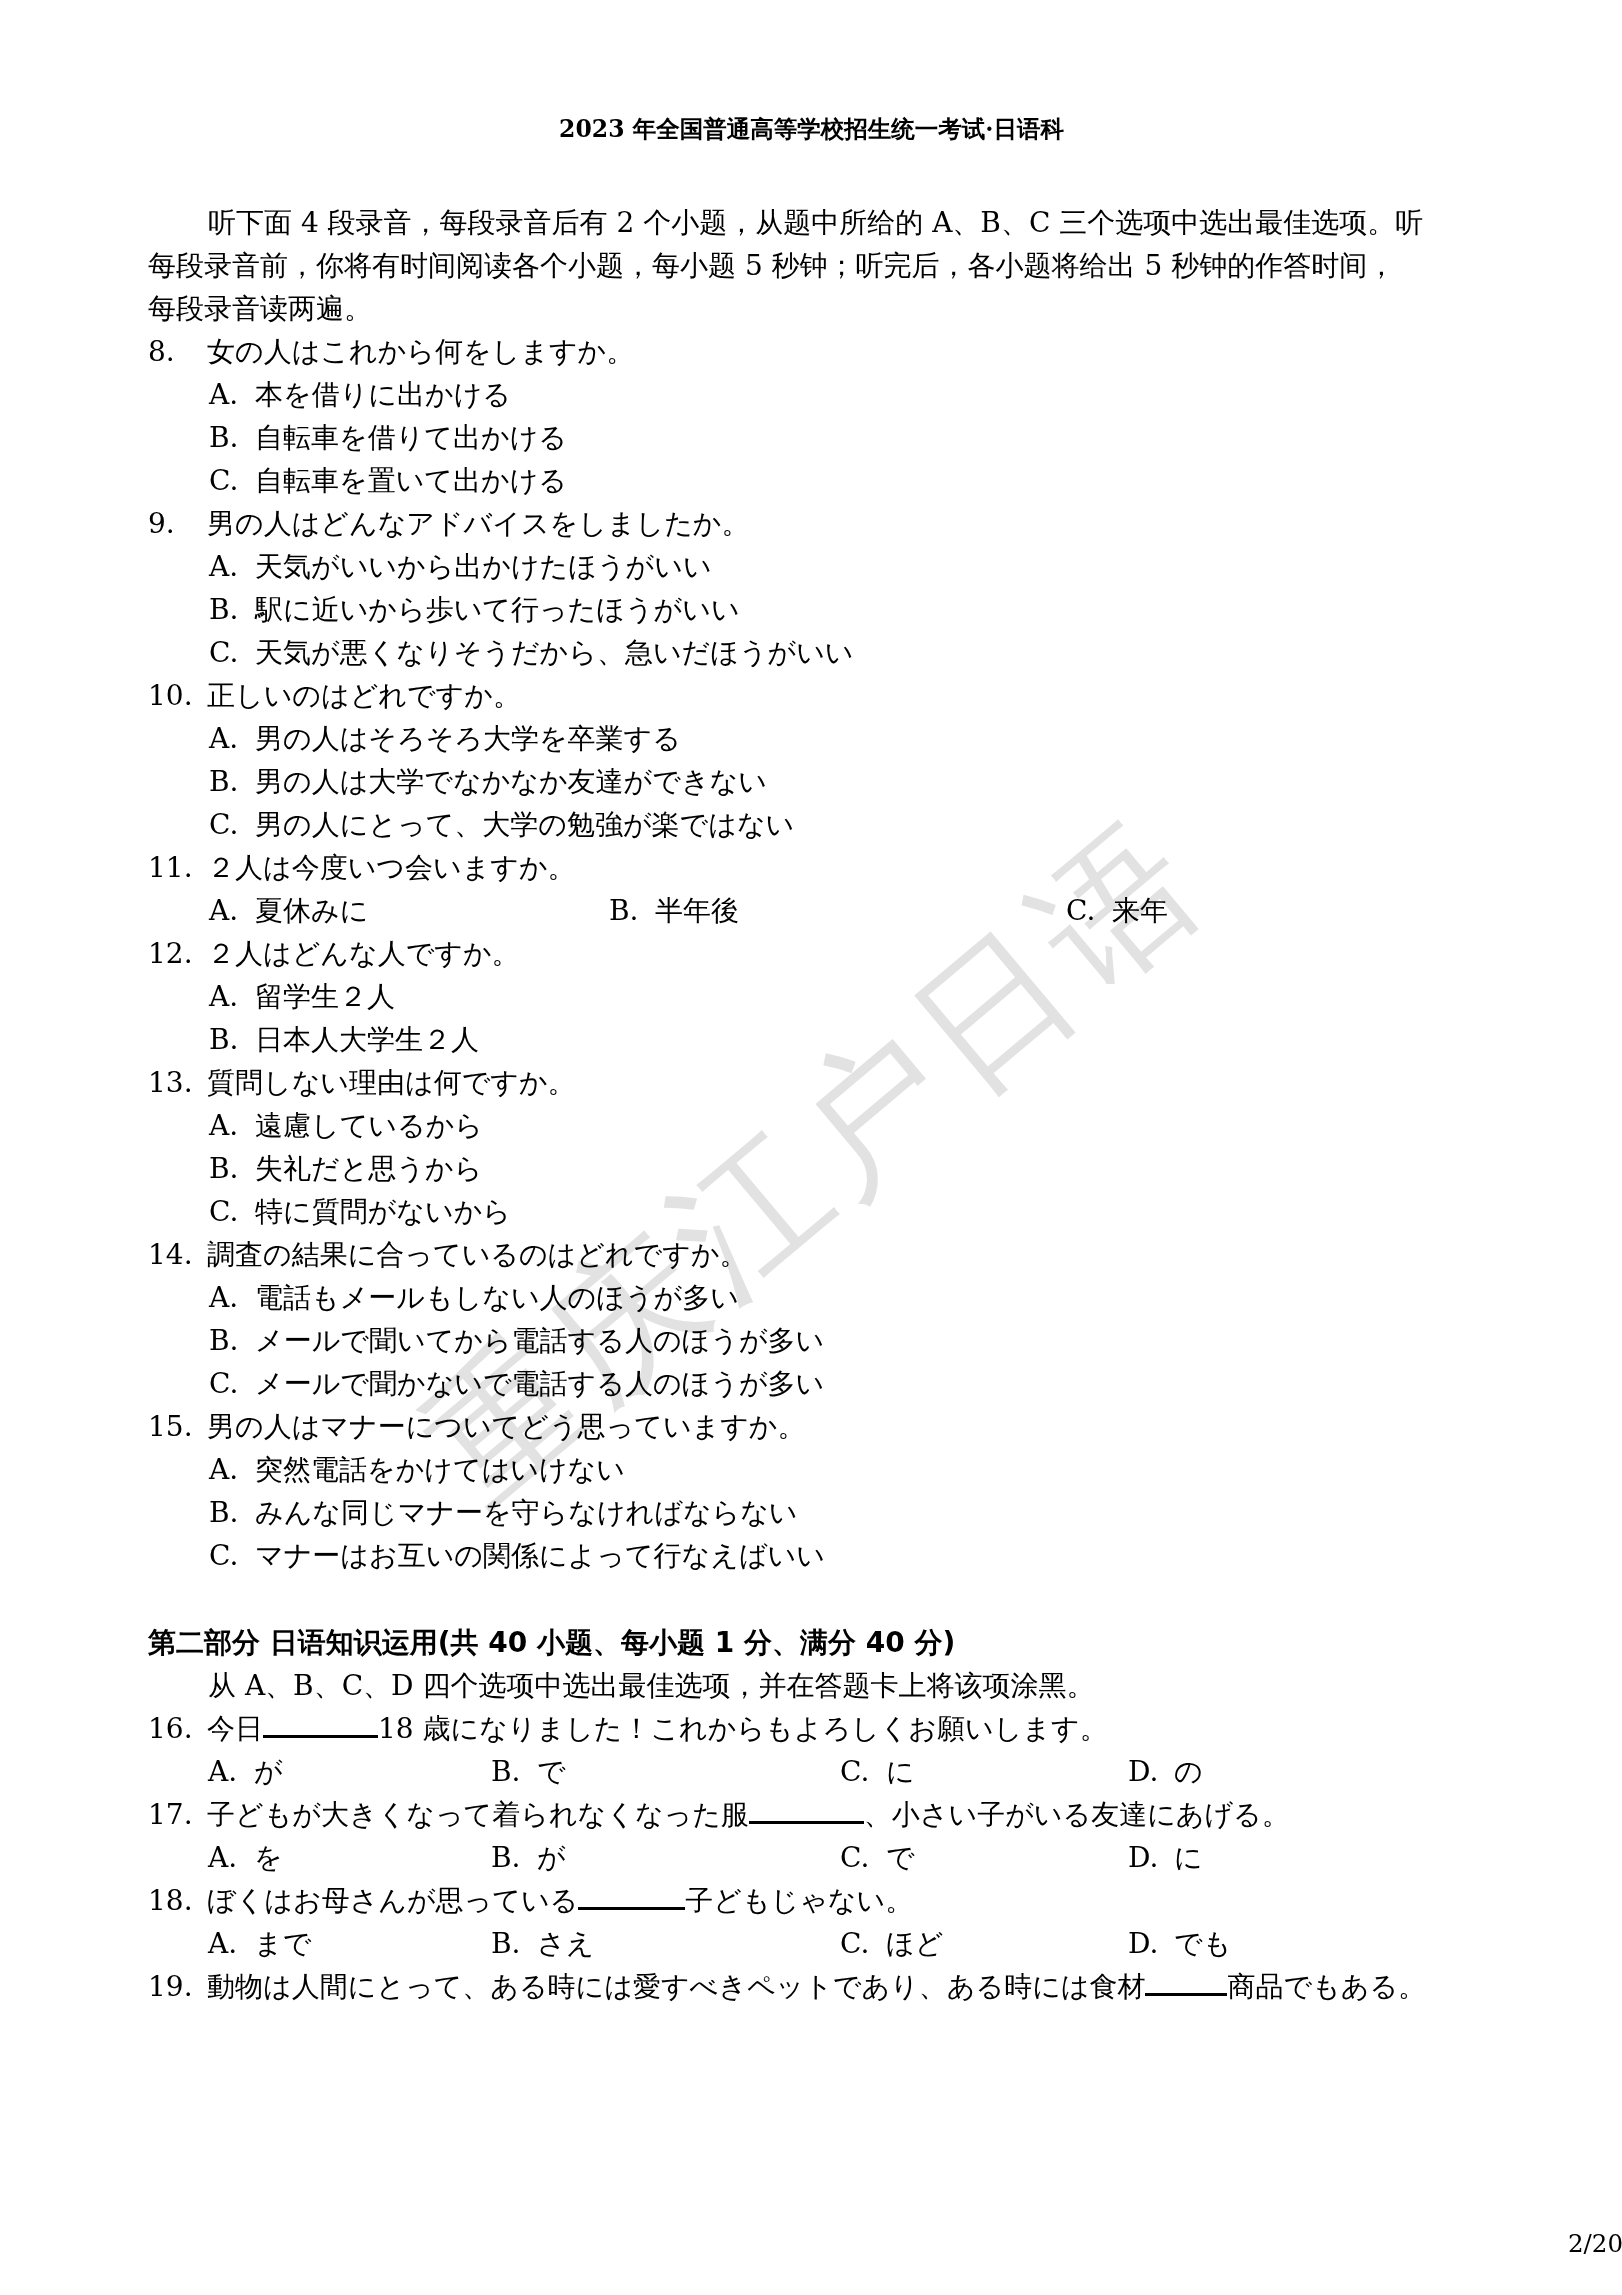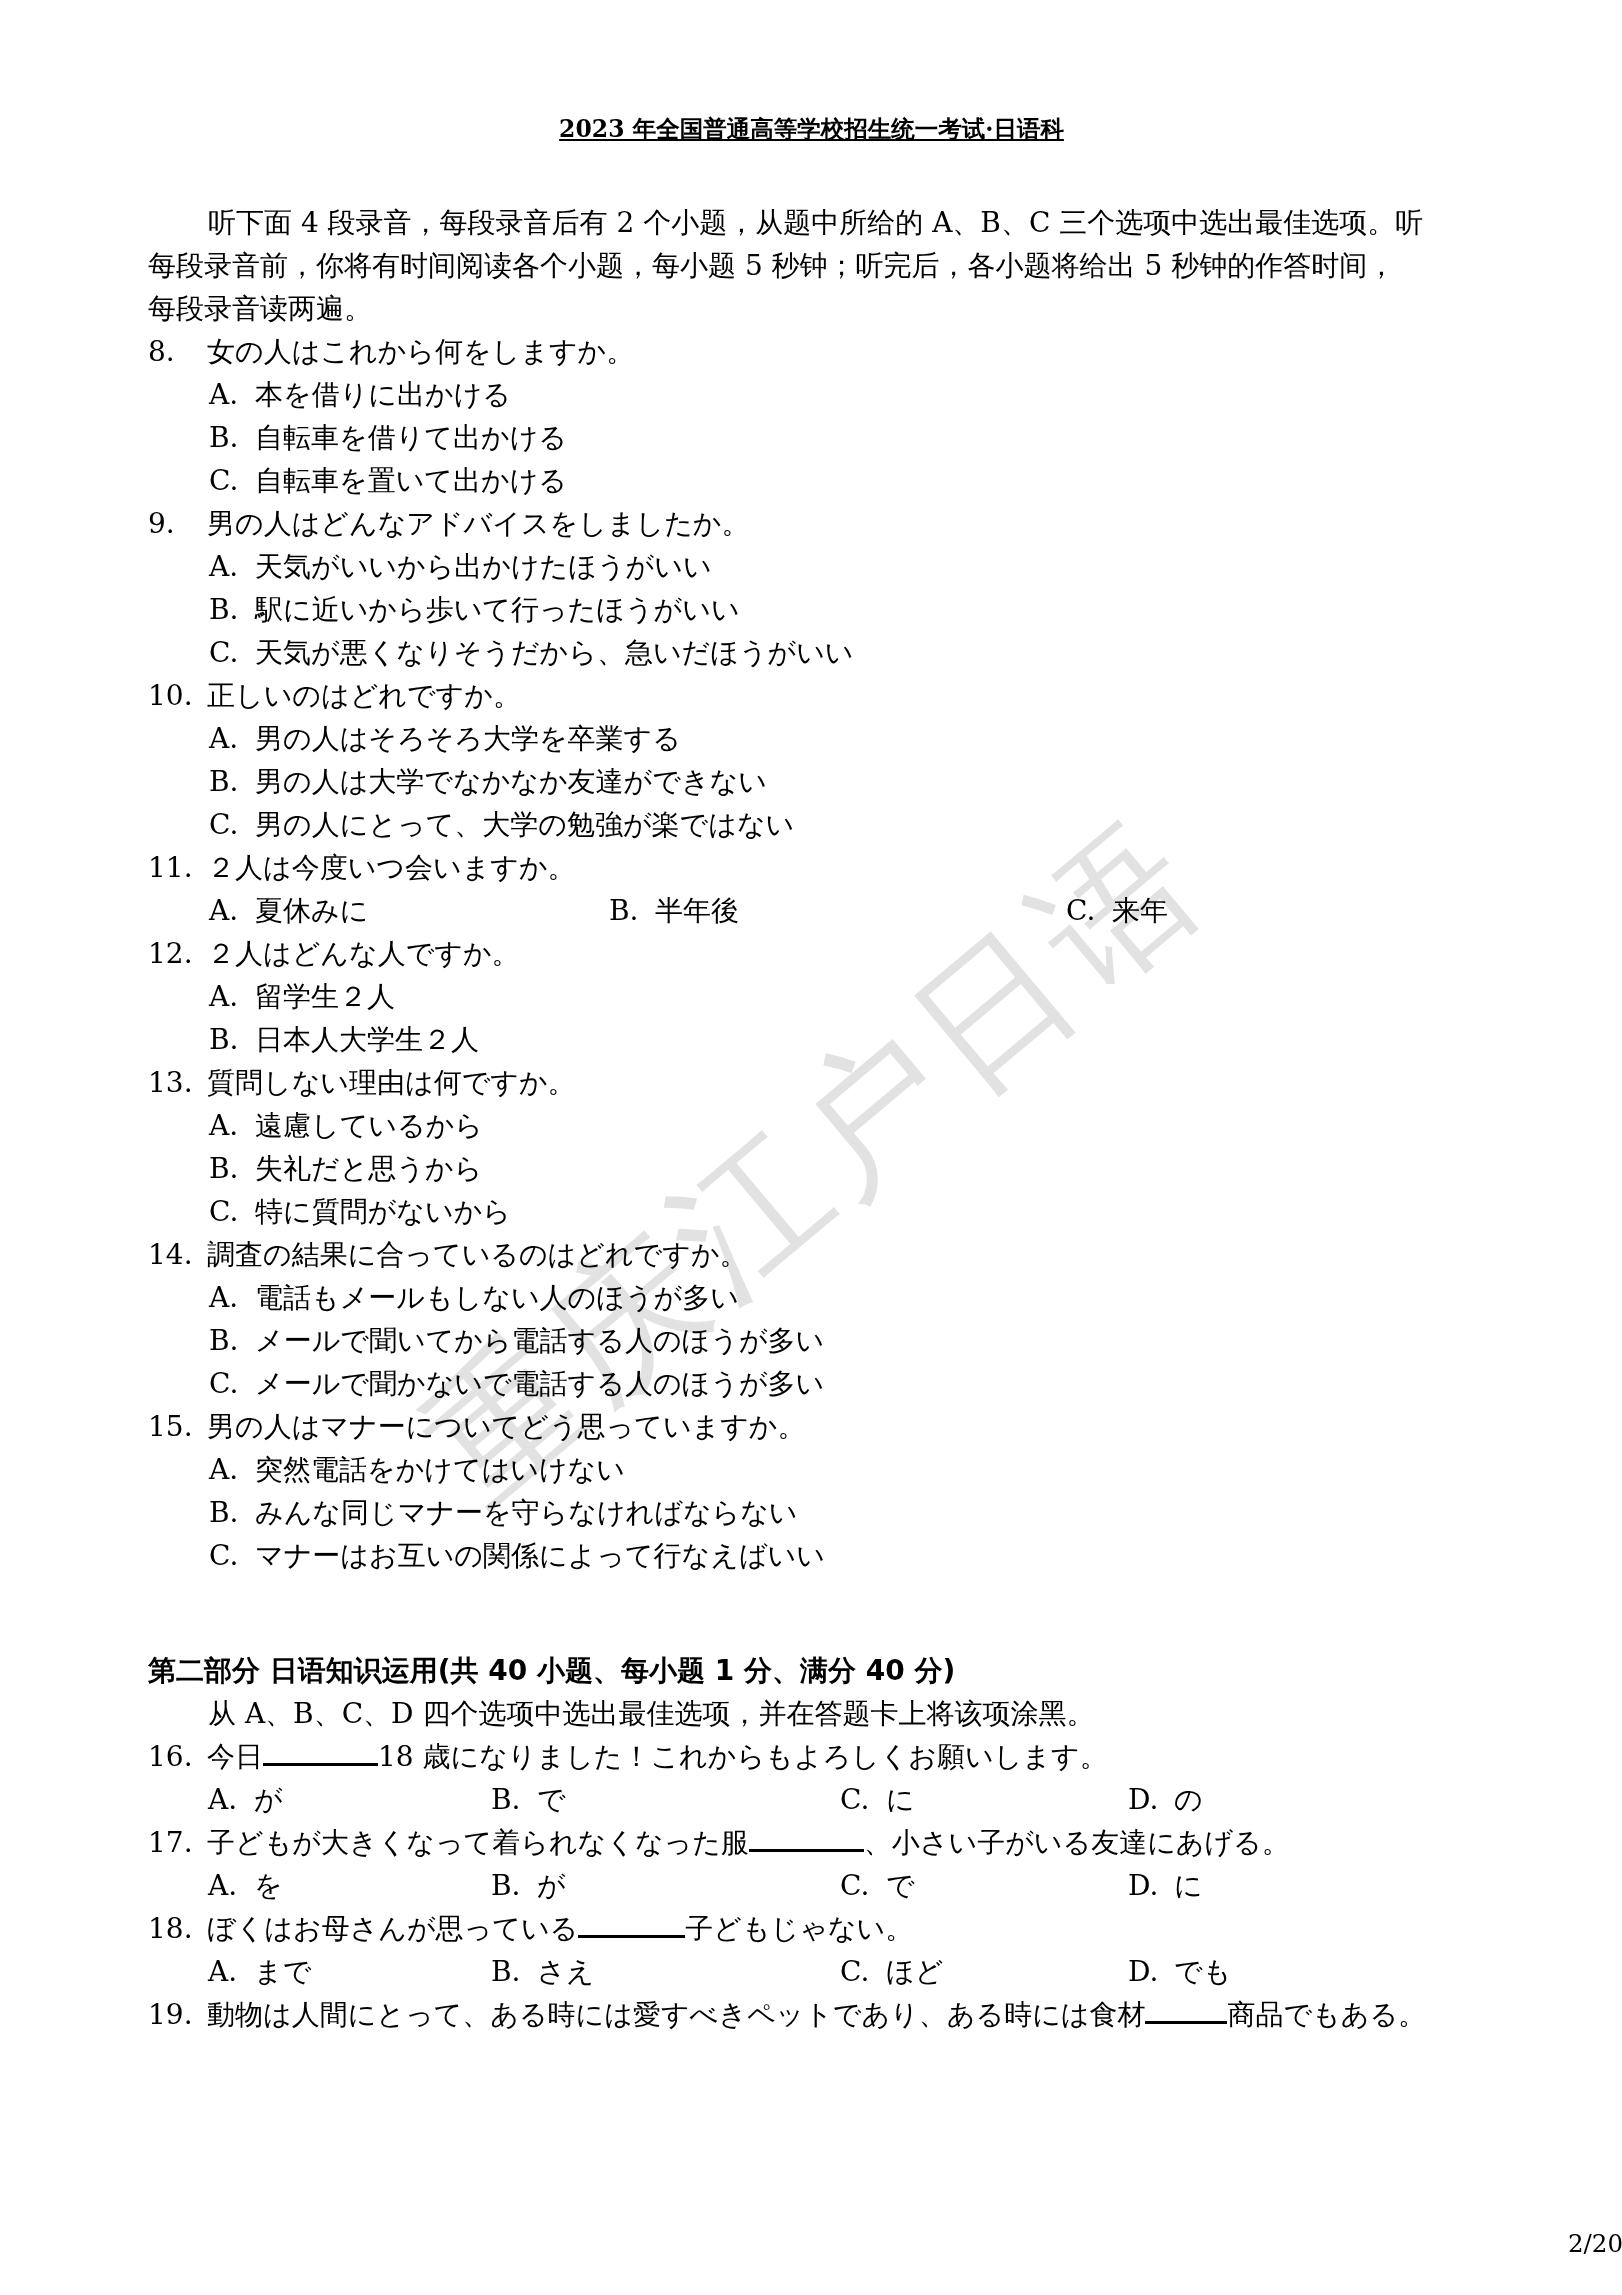--- a/index.html
+++ b/index.html
@@ -24,41 +24,40 @@
     font-family:"DejaVu Serif","Liberation Serif",serif;
   }
   .header{
     position:absolute;
     top:113px;left:0;width:100%;
     text-align:center;
     font-size:23.5px;
     font-weight:600;
     z-index:1;
     white-space:nowrap;
-    text-decoration:underline;
   }
   .content{
     position:absolute;
     left:148px;top:201px;
     width:1331px;
     line-height:43px;
     z-index:1;
   }
   .line{white-space:nowrap;}
   .intro-line{display:block;white-space:nowrap;}
   .indent{padding-left:60px;}
   .qnum{display:inline-block;width:59px;}
   .optline{padding-left:61px;white-space:nowrap;}
   .optlabel{display:inline-block;width:46px;}
   .optrow{position:relative;height:43px;}
   .optcell{position:absolute;top:0;white-space:nowrap;}
   .l-a{left:61px;}.l-b{left:461px;}.l-c{left:918px;}
   .g-a{left:60px;}.g-b{left:343px;}.g-c{left:692px;}.g-d{left:980px;}
   .sec2-heading{
-    margin-top:72px;
+    margin-top:44px;
     font-family:"DejaVu Sans","Liberation Sans",sans-serif;
     font-weight:bold;
     font-size:28px;
     white-space:nowrap;
   }
   .blank{
     display:inline-block;
     border-bottom:3.1px solid #000;
     height:1em;
     vertical-align:baseline;

